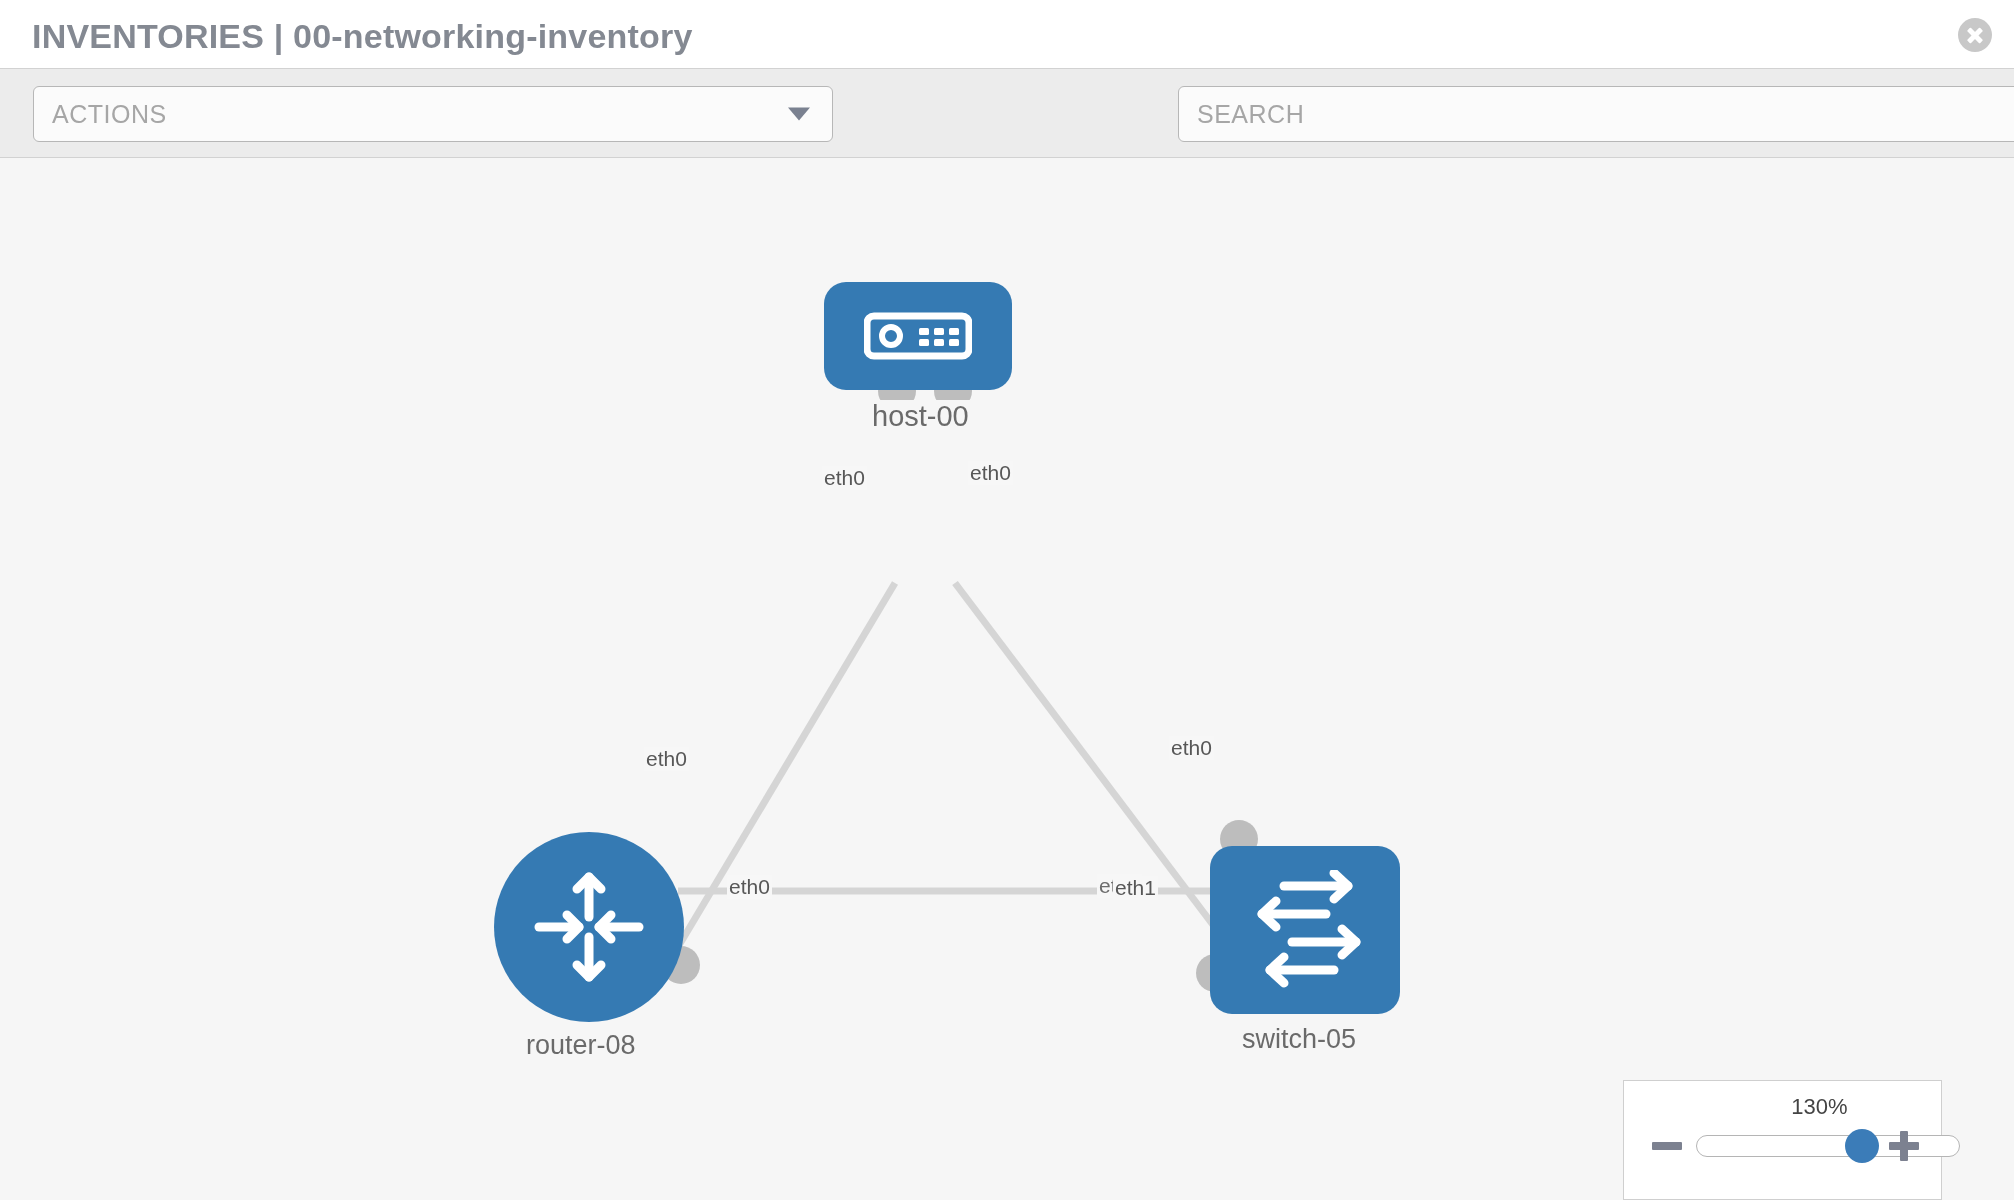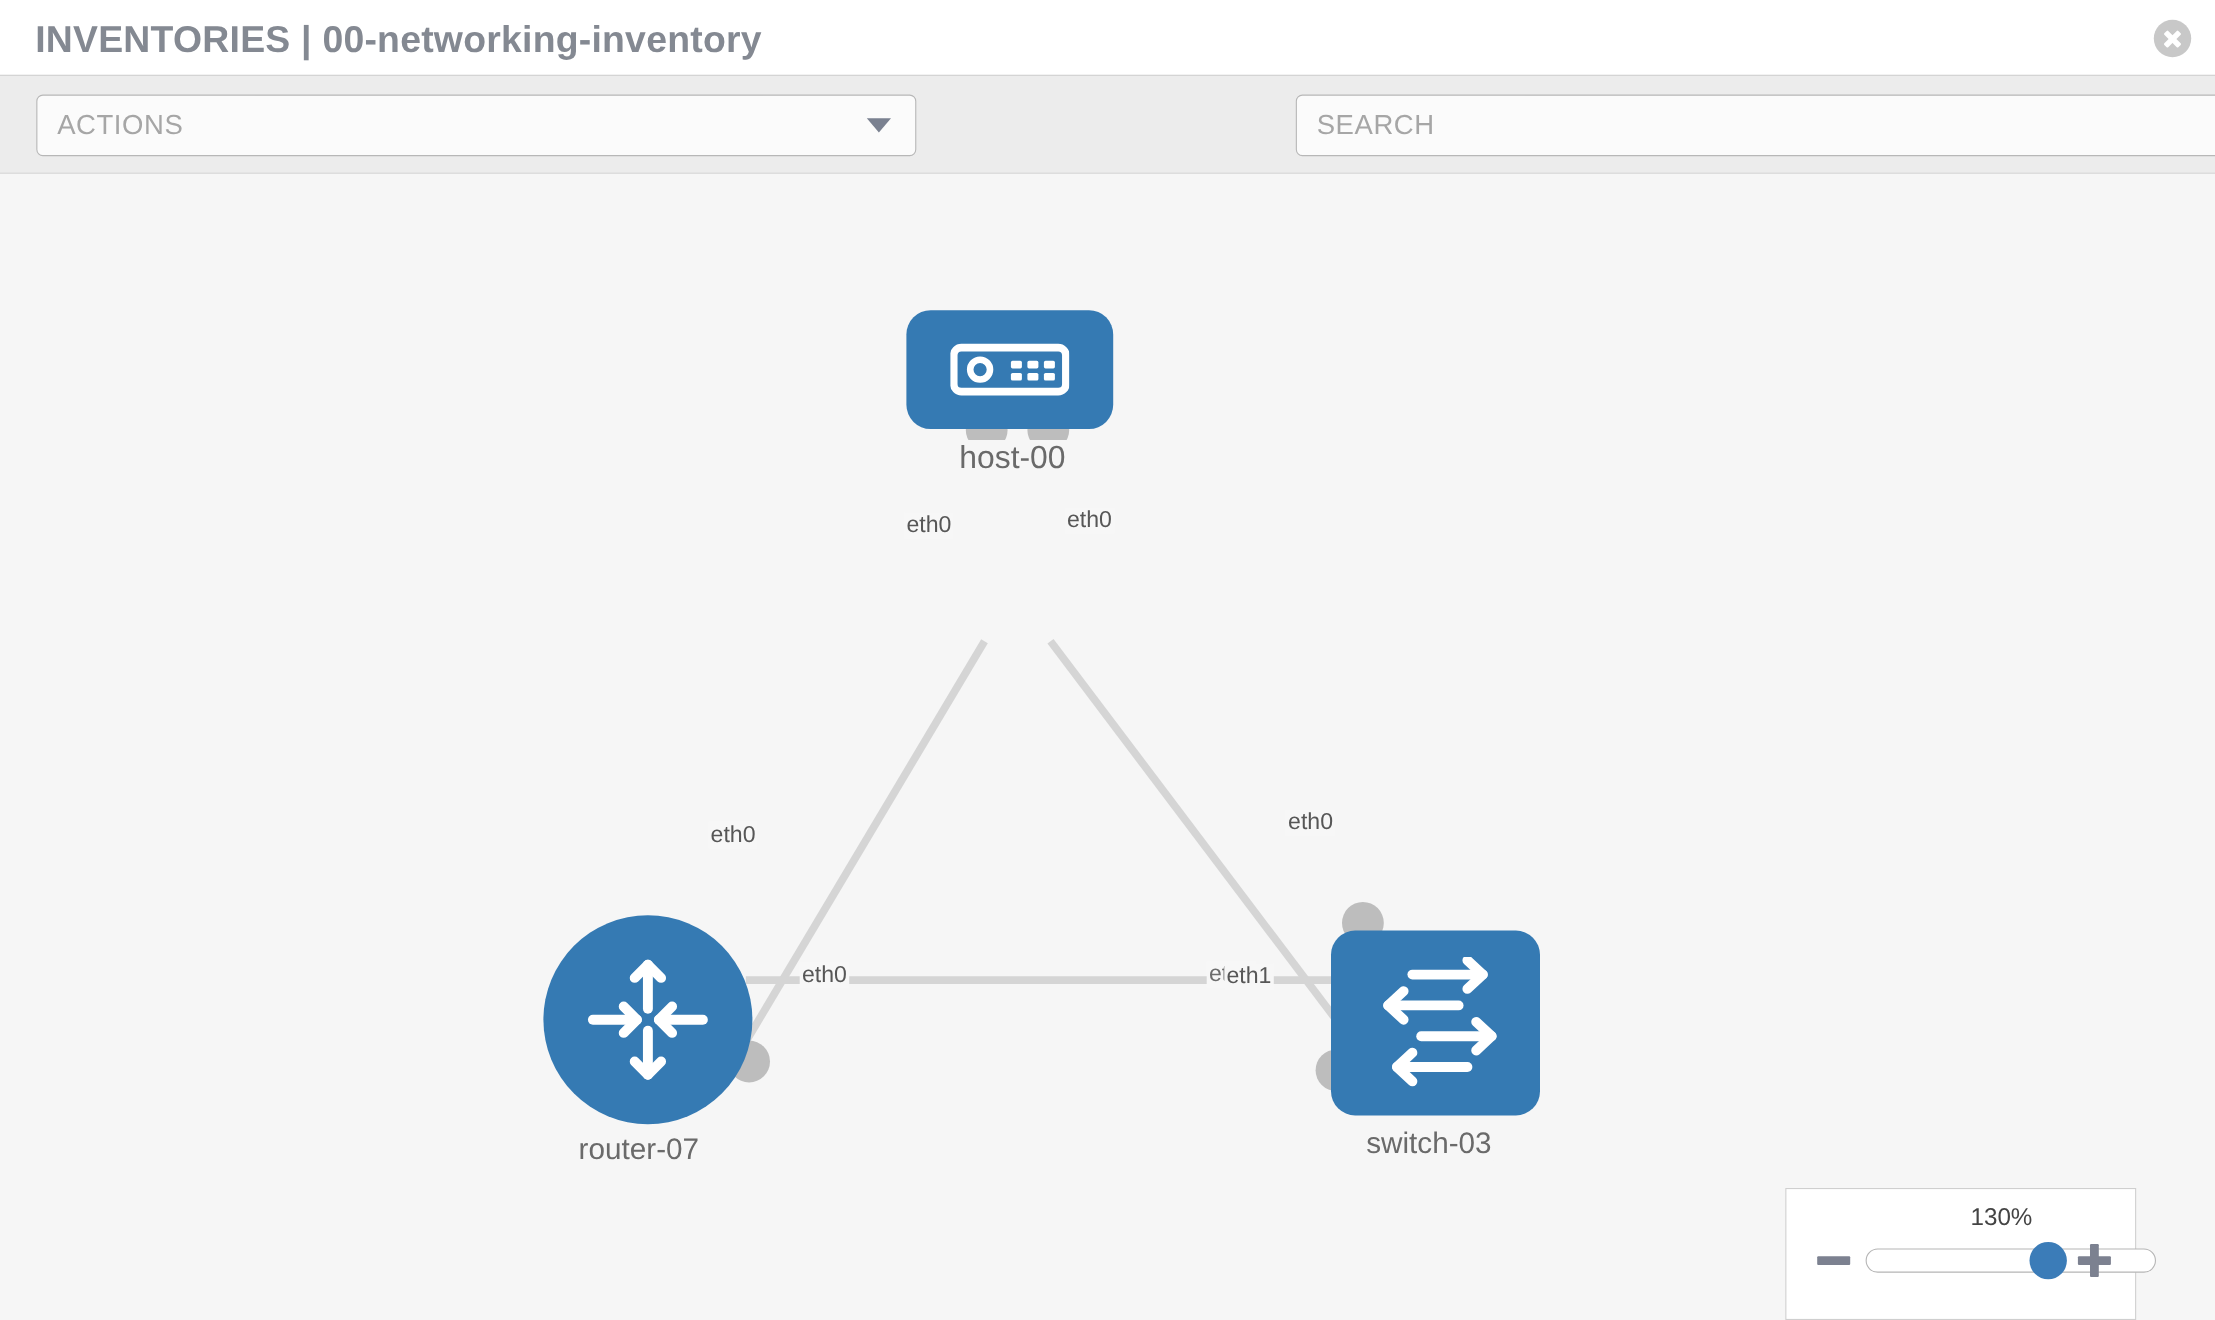--- a/index.html
+++ b/index.html
@@ -344,42 +344,42 @@
           <line x1="60" y1="70" x2="60" y2="110"></line>
           <polyline points="48,98 60,110 72,98"></polyline>
 
           <line x1="10" y1="60" x2="50" y2="60"></line>
           <polyline points="38,48 50,60 38,72"></polyline>
 
           <line x1="110" y1="60" x2="70" y2="60"></line>
           <polyline points="82,48 70,60 82,72"></polyline>
         </g>
       </svg>
-      <div class="node-label" style="left:30px; top:198px;">router-07</div>
+      <div class="node-label" style="left:30px; top:198px;">router-08</div>
     </div>
 
     <div class="port-label" style="left:727px; top:717px;">eth0</div>
 
     <div class="node" id="node-switch" style="left:1210px; top:688px;">
       <div class="connector" style="left:-14px; top:108px;"></div>
       <div class="connector" style="left:10px; top:-26px;"></div>
       <div class="node-shape"></div>
       <svg style="position:absolute; left:30px; top:24px;" width="130" height="120" viewBox="0 0 130 120">
         <g stroke="#ffffff" stroke-width="9" stroke-linecap="round" stroke-linejoin="round" fill="none">
           <line x1="44" y1="16" x2="108" y2="16"></line>
           <polyline points="94,3 108,16 94,29"></polyline>
           <line x1="86" y1="44" x2="22" y2="44"></line>
           <polyline points="36,31 22,44 36,57"></polyline>
           <line x1="52" y1="72" x2="116" y2="72"></line>
           <polyline points="102,59 116,72 102,85"></polyline>
           <line x1="94" y1="100" x2="30" y2="100"></line>
           <polyline points="44,87 30,100 44,113"></polyline>
         </g>
       </svg>
-      <div class="node-label" style="left:30px; top:178px;">switch-03</div>
+      <div class="node-label" style="left:30px; top:178px;">switch-05</div>
     </div>
 
     <div class="port-label" style="left:1097px; top:716px; color:#6d6d6d;">eth0</div>
     <div class="port-label" style="left:1113px; top:718px;">eth1</div>
 
   </div>
 
   <div class="zoom-panel">
     <div class="zoom-value">130%</div>
 

